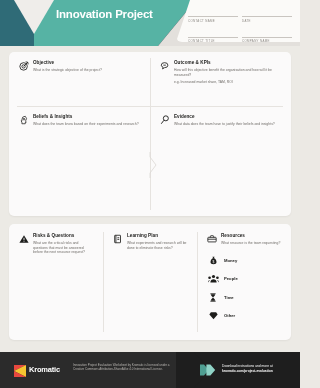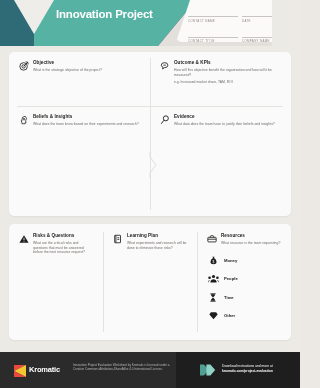--- a/index.html
+++ b/index.html
@@ -6,21 +6,21 @@
   body{
     width:300px;height:388px;
     background:#ece9e4;
     font-family:"Liberation Sans", sans-serif;
     overflow:hidden;
     position:relative;
   }
   .page{position:relative;width:300px;height:388px;background:#eceae5;overflow:hidden;}
 
   
-  .header{position:relative;height:46px;width:272px;background:#0f172a;overflow:hidden;}
+  .header{position:relative;height:46px;width:300px;background:#0f172a;overflow:hidden;}
   .hdr-teal{
     position:absolute;left:0;top:0;height:46px;width:196px;background:#56b3a4;
     clip-path:polygon(0 0, 196px 0, 158px 46px, 0 46px);
   }
   .hdr-dark{
     position:absolute;left:0;top:0;height:46px;width:34px;background:#2f6b77;
     clip-path:polygon(0 0, 34px 0, 34px 46px, 0 46px);
   }
   .hdr-notch{
     position:absolute;left:14px;top:0;width:40px;height:46px;background:#efedea;

